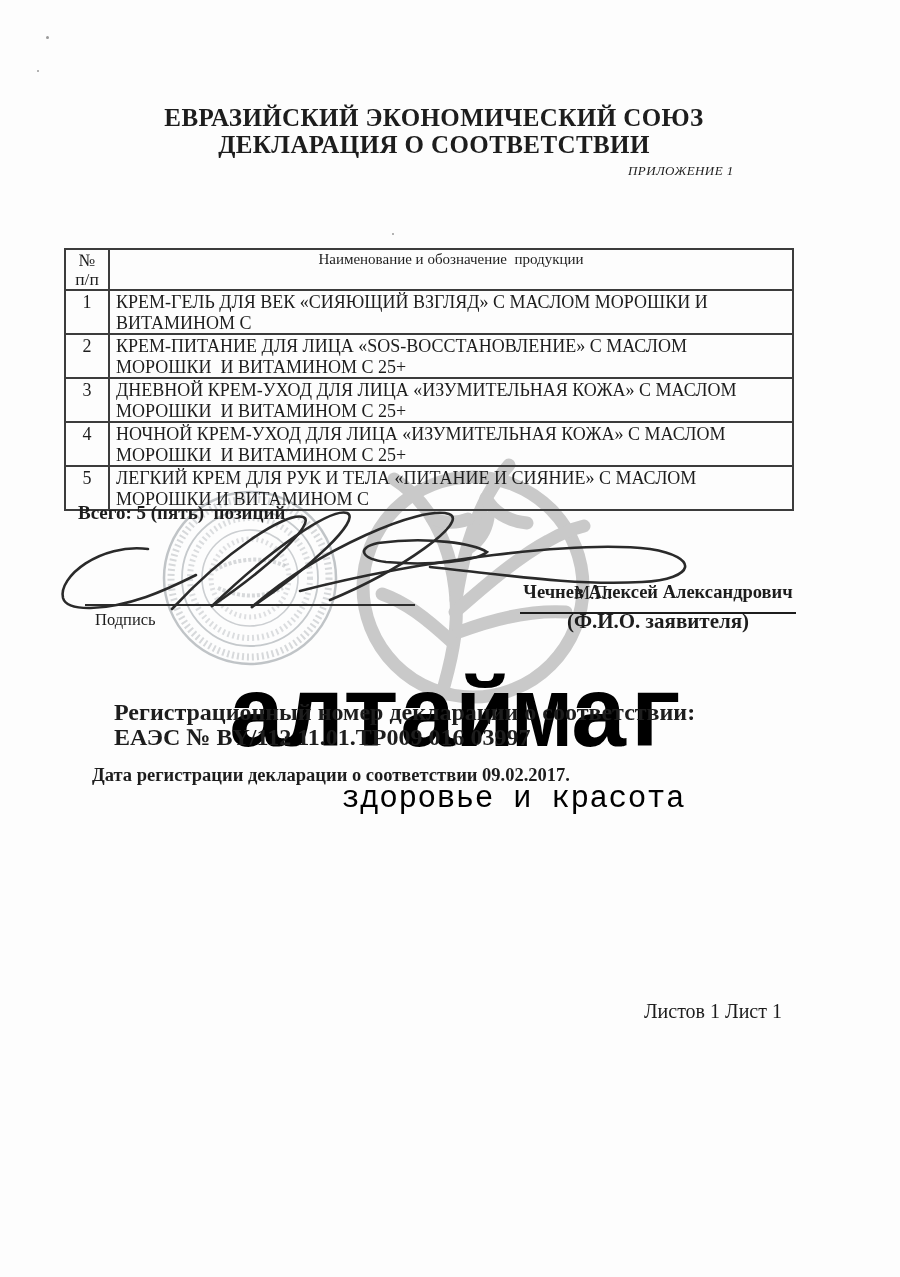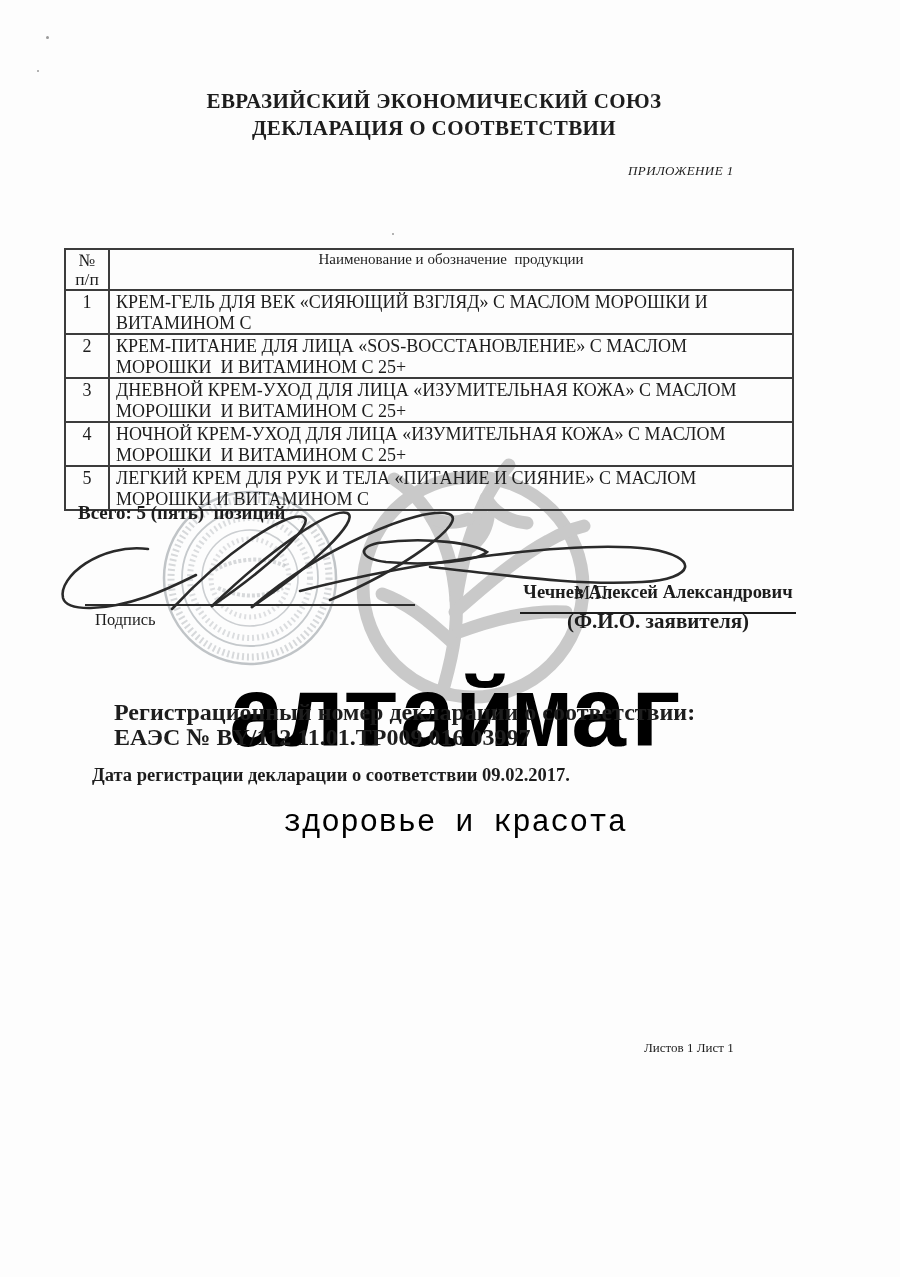--- a/index.html
+++ b/index.html
@@ -8,23 +8,23 @@
     width:900px;height:1277px;
     margin:0 auto;
     background:#fdfdfd;
     overflow:hidden;
     font-family:"Liberation Serif","DejaVu Serif",serif;
     color:#1d1d1d;
   }
   .abs{position:absolute;}
   
   .title-block{
-    left:0;top:88px;width:868px;
+    left:0;top:104px;width:868px;
     text-align:center;
-    font-weight:bold;font-size:21px;line-height:27px;
+    font-weight:bold;font-size:25px;line-height:27px;
     letter-spacing:0.4px;
     z-index:3;
   }
   .annex{
     left:628px;top:163px;
     font-size:13px;letter-spacing:0.4px;
     z-index:3;
     font-style:italic;
   }
   
@@ -53,31 +53,31 @@
   .declarant{
     left:520px;top:582px;width:276px;
     text-align:center;font-weight:bold;font-size:18.5px;
     border-bottom:2px solid #1d1d1d;padding-bottom:9px;
     z-index:3;
   }
   .declarant-label{left:520px;top:609px;width:276px;text-align:center;font-size:21px;z-index:3;font-weight:bold;}
   
   .reg-block{left:92px;top:700px;font-weight:bold;font-size:24px;line-height:25px;z-index:3;margin-left:22px;}
   .reg-date{left:92px;top:765px;font-weight:bold;font-size:18.5px;z-index:3;}
-  .sheets{left:644px;top:1040px;font-size:13px;z-index:3;}
+  .sheets{left:644px;top:1000px;font-size:20px;z-index:3;}
   
   .wm{color:#000000;font-family:Liberation Mono, monospace;z-index:1;user-select:none;}
   .wm-brand{
     left:225px;top:672px;width:460px;
     text-align:center;
     font-size:100px;line-height:96px;font-weight:bold;letter-spacing:-3px;
   }
   .wm-tagline{
     left:225px;top:781px;width:460px;
-    text-align:center;font-size:31px;letter-spacing:0.5px;margin-top:24px;
+    text-align:right;font-size:31px;letter-spacing:0.5px;
   }
   .wm-svg,.stamp-svg,.ink-svg{left:0;top:0;pointer-events:none;}
   .wm-svg{z-index:1;}
   .stamp-svg{z-index:2;}
   .ink-svg{z-index:4;}
   .speck{background:#9a9a9a;border-radius:50%;z-index:3;}
 </style>
 </head>
 <body>
 

